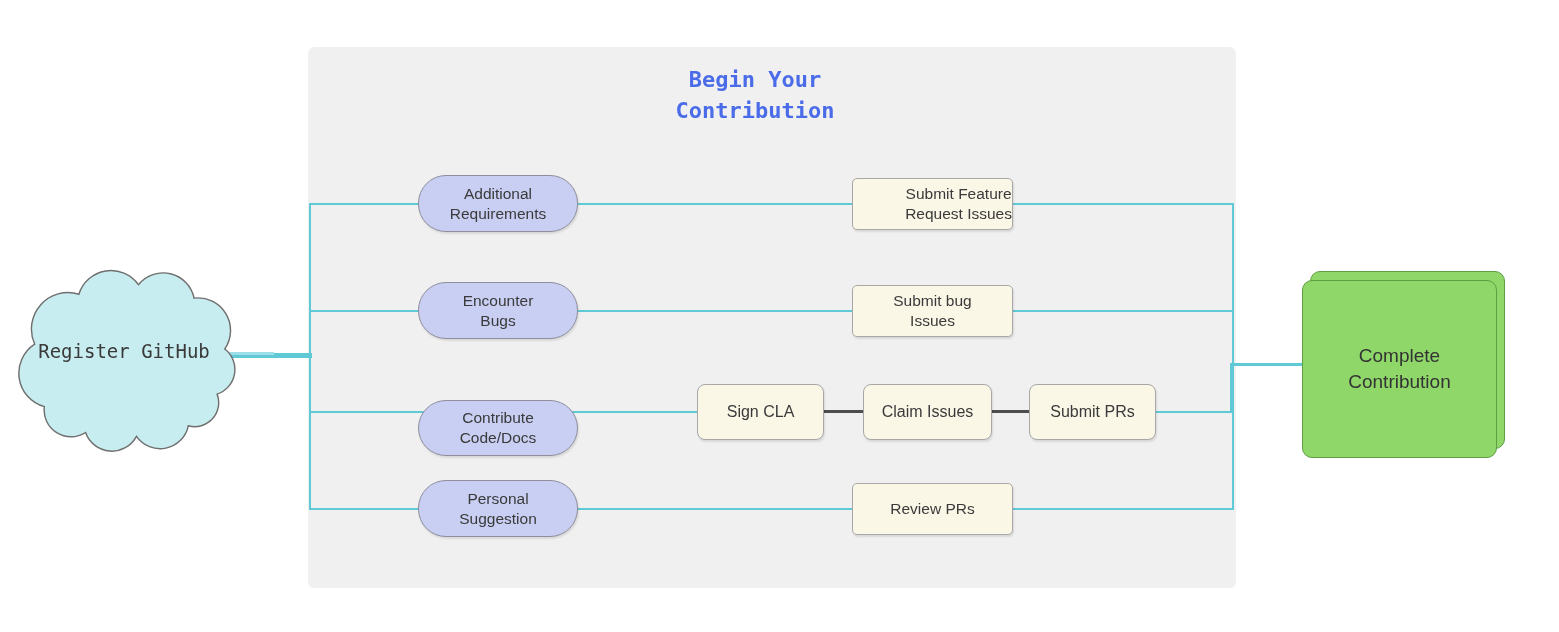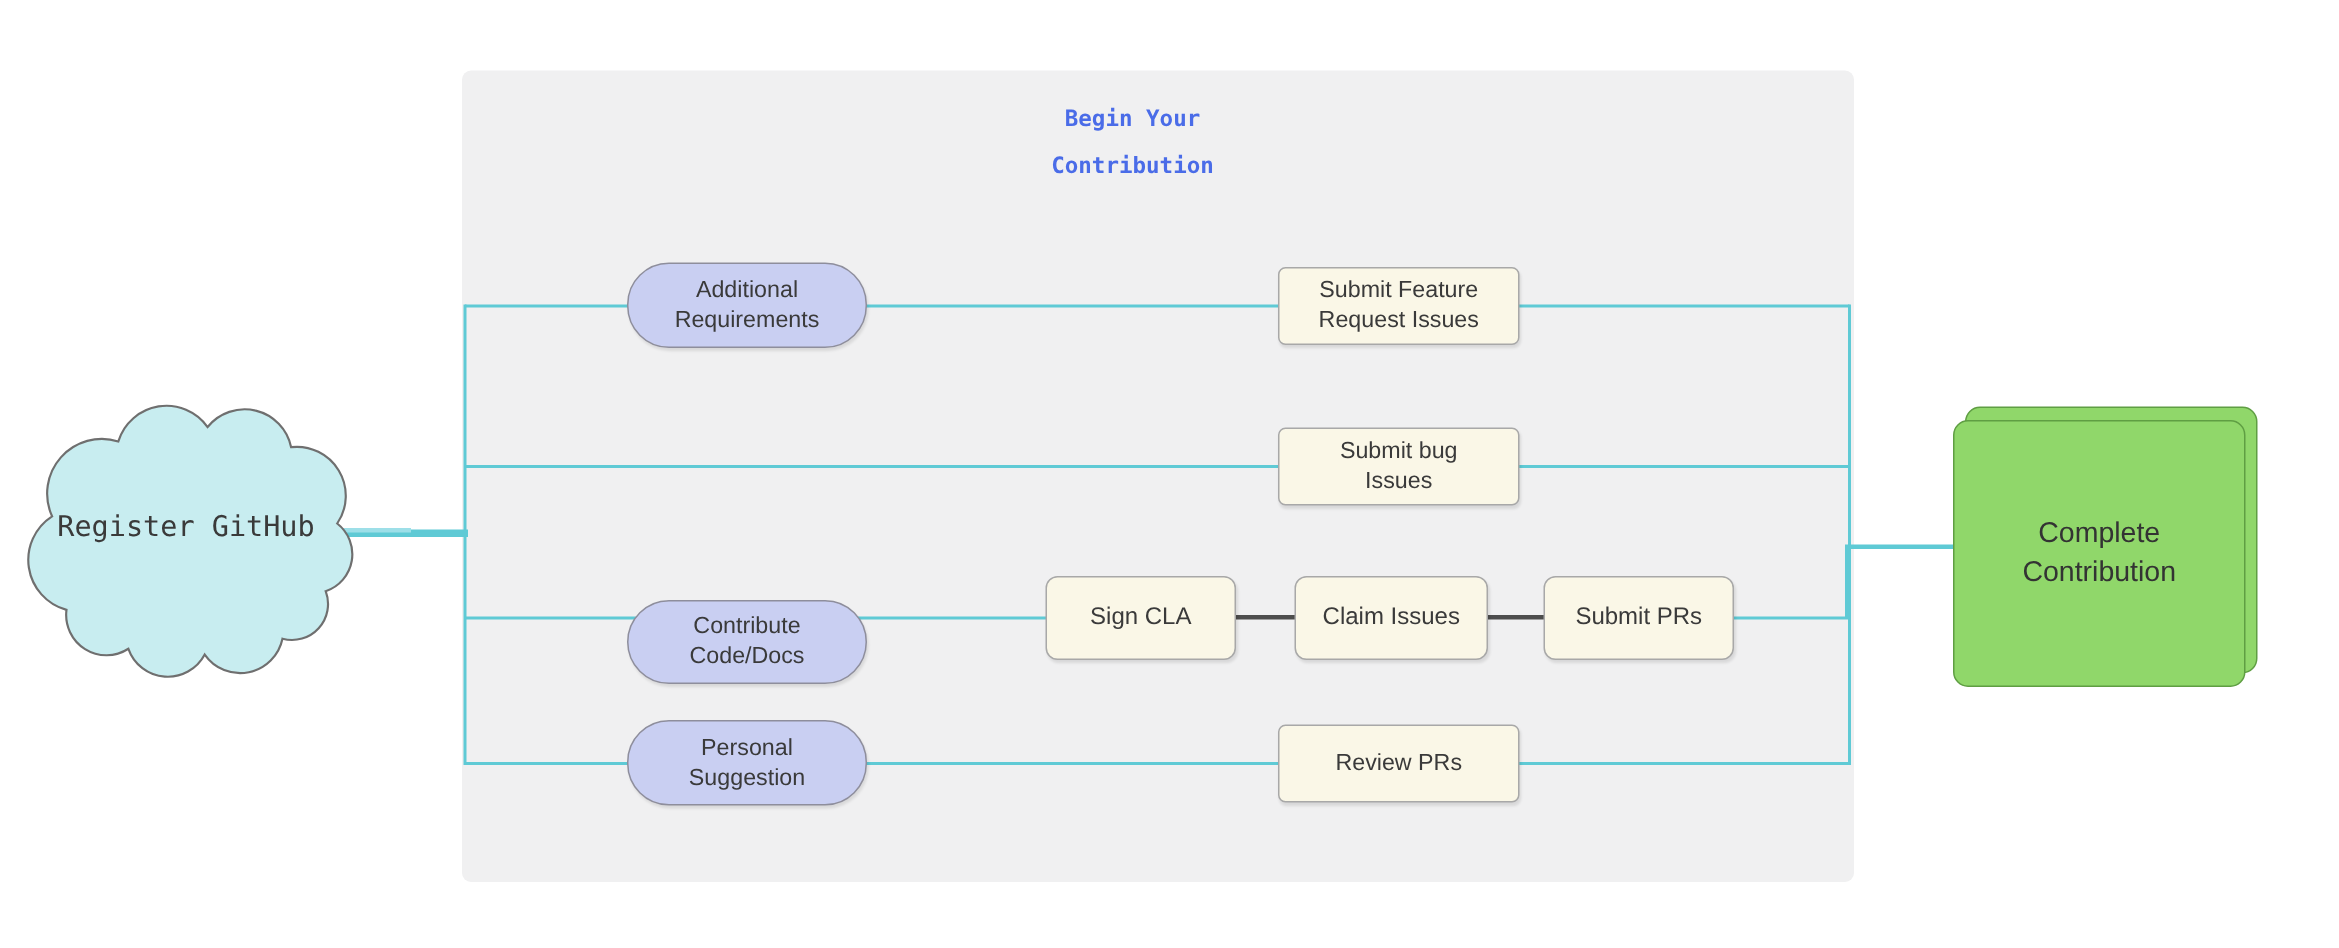--- a/index.html
+++ b/index.html
@@ -4,21 +4,21 @@
 <style>
   html,body{margin:0;padding:0;background:#ffffff;}
   .canvas{position:relative;width:1559px;height:632px;background:#ffffff;overflow:hidden;
           font-family:"Liberation Sans",sans-serif;color:#3a3a3a;}
 
   
   .panel{position:absolute;left:308px;top:47px;width:928px;height:541px;
          background:var(--panel-bg,#f0f0f1);border-radius:6px;z-index:0;}
 
   .group-title{position:absolute;left:600px;top:64px;width:310px;text-align:center;
-         font-family:"DejaVu Sans Mono",monospace;font-weight:bold;font-size:15px;
+         font-family:"DejaVu Sans Mono",monospace;font-weight:bold;font-size:22px;
          line-height:31px;color:var(--title-color,#4a6ce8);white-space:pre-line;z-index:2;}
 
   
   .line{position:absolute;z-index:1;}
   .cyan{background:var(--line-cyan,#5fcad5);}
   .cyan-light{background:#9ddfe8;}
   .dark{background:var(--line-dark,#4d4d4d);}
 
   
   .node{position:absolute;display:flex;align-items:center;justify-content:center;
@@ -77,25 +77,29 @@
                A30,30 0 0 1 138,196 A29,29 0 0 1 85,192 A28,28 0 0 1 42,165
                A36,36 0 0 1 32,100 Z" fill="#c8edf0" stroke="#6f6f6f" stroke-width="1.5"></path>
     </svg>
   </div>
   <div class="cloud-label">Register GitHub</div>
 
   <div class="node pill" style="top:175px;">
     <span>Additional
 Requirements</span>
   </div>
-  <div class="node card step" style="top:178px;">
+  <div class="node card step" style="top:178px;justify-content:flex-end;">
     <span>Submit Feature
 Request Issues</span>
   </div>
 
+  <div class="node pill" style="top:282px;">
+    <span>Encounter
+Bugs</span>
+  </div>
   <div class="node card step" style="top:285px;align-items:center;">
     <span>Submit bug
 Issues</span>
   </div>
 
   <div class="node pill" style="top:400px;height:56px;">
     <span>Contribute
 Code/Docs</span>
   </div>
   <div class="node card chain" style="left:697px;width:127px;">

